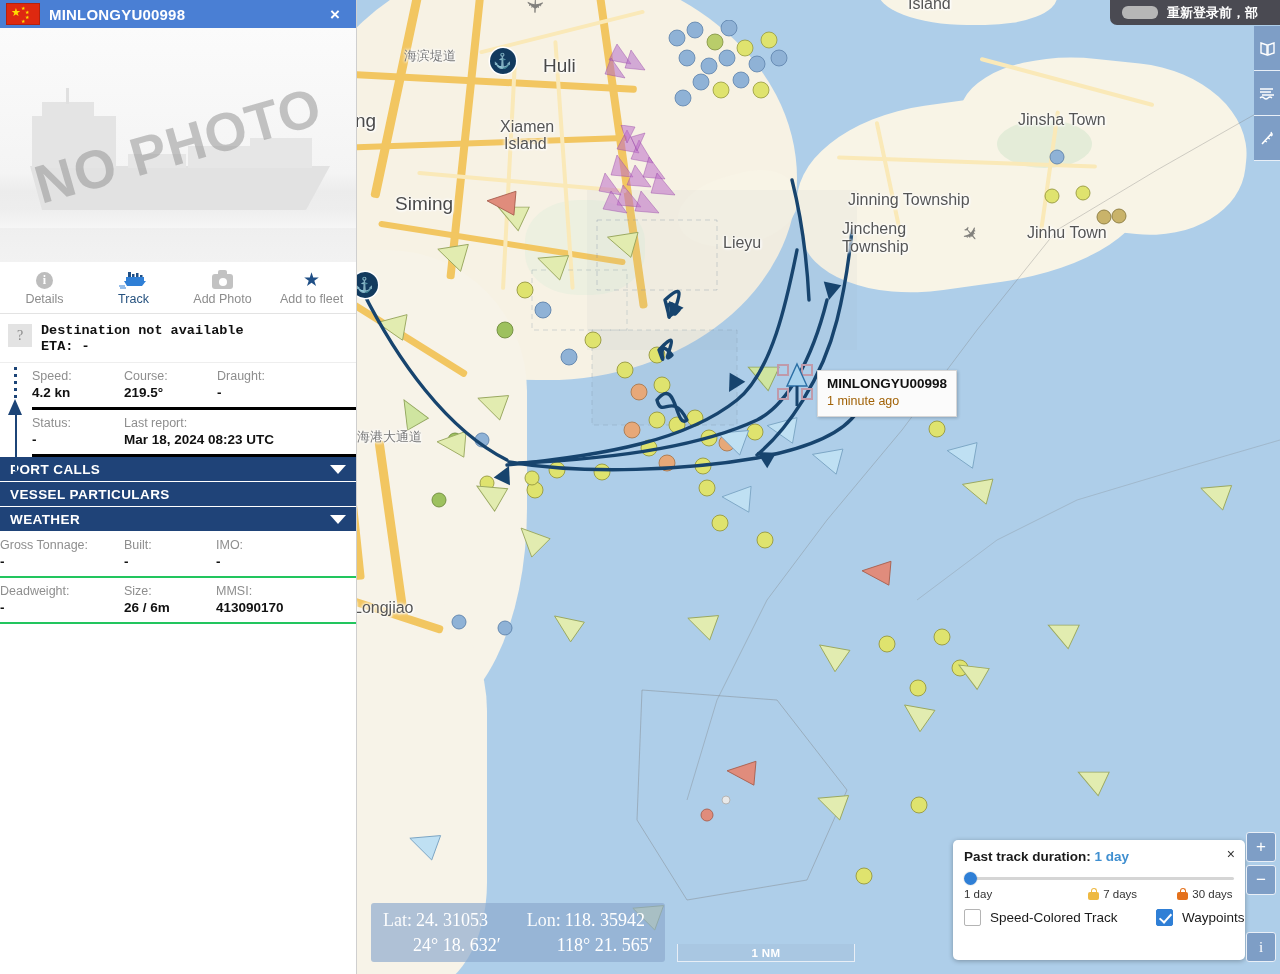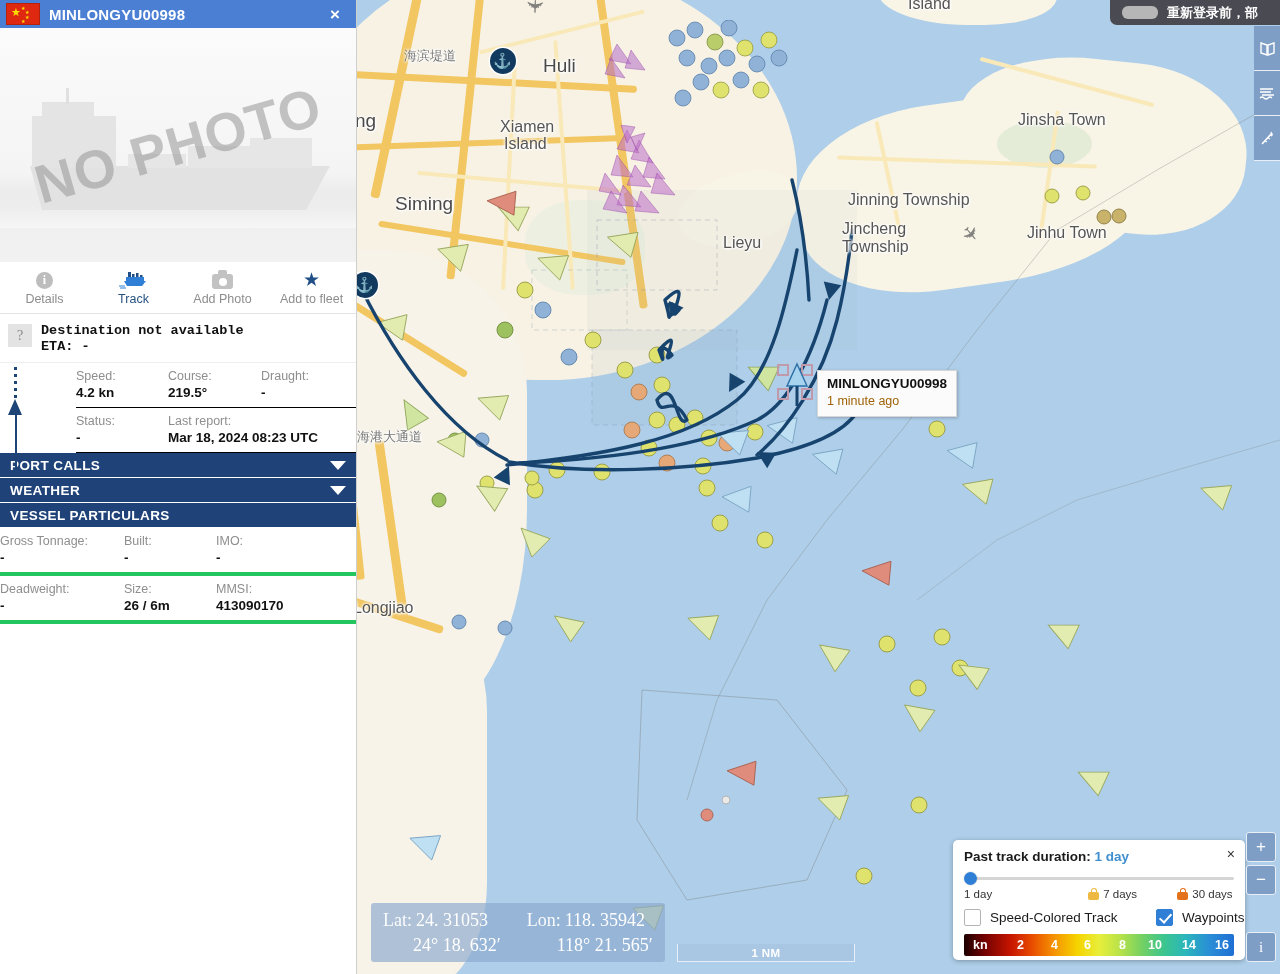--- a/index.html
+++ b/index.html
@@ -198,36 +198,36 @@
   }
   .voy-arrow .shaft {
     position:absolute; left:14.5px; top:50px; width:2px; height:58px; background:#1c4477;
   }
   .voy-arrow .head {
     position:absolute; left:8px; top:36px; width:0;height:0;
     border-left:7.5px solid transparent; border-right:7.5px solid transparent;
     border-bottom:16px solid #1c4477;
   }
   .voy-cols { flex:1; }
-  .voy-row { display:flex; padding:6px 0 7px 0; border-bottom:1px solid #000000;margin-left:44px; }
+  .voy-row { display:flex; padding:6px 0 7px 0; border-bottom:3px solid #000000; }
   .voy-cell { flex:1; }
   .voy-cell.c1 { flex:0 0 92px; }
   .voy-cell.c2 { flex:0 0 93px; }
   .voy-lbl { font-size:12.5px; color:#8e8e8e; margin-bottom:2px; }
   .voy-val { font-size:13.5px; font-weight:bold; color:#111; }
 
   .section-bar {
     background:#1f4378; color:#fff; font-size:13.5px; font-weight:bold;
     padding:5px 10px; letter-spacing:.4px; display:flex; align-items:center;
     justify-content:space-between; border-bottom:1px solid #fff; cursor:pointer;
     height:25px;
   }
   .caret { width:0;height:0;border-left:8px solid transparent;border-right:8px solid transparent;border-top:9px solid #fff; }
 
-  .part-row { display:flex; padding:6px 0 7px 0; border-bottom:4px solid #22c55e; }
+  .part-row { display:flex; padding:6px 0 7px 0; border-bottom:2px solid #22c55e; }
   .part-cell { flex:1; }
   .part-cell.p1 { flex:0 0 124px; padding-left:0px; }
   .part-cell.p2 { flex:0 0 92px; }
   .part-lbl { font-size:12.5px; color:#8e8e8e; margin-bottom:2px; }
   .part-val { font-size:13.5px; font-weight:bold; color:#111; }
 
   
   #coord-bar {
     position:absolute; left:371px; bottom:12px;
     background:rgba(140,170,205,.68); color:#fff;
@@ -676,25 +676,25 @@
           </div>
         </div>
       </div>
     </div>
 
     <div class="section-bar">
       <span>PORT CALLS</span>
       <span class="caret"></span>
     </div>
     <div class="section-bar">
+      <span>VESSEL PARTICULARS</span>
+    </div>
+    <div class="section-bar">
       <span>WEATHER</span>
       <span class="caret"></span>
-    </div>
-    <div class="section-bar">
-      <span>VESSEL PARTICULARS</span>
     </div>
 
     <div>
       <div class="part-row">
         <div class="part-cell p1">
           <div class="part-lbl">Gross Tonnage:</div>
           <div class="part-val">-</div>
         </div>
         <div class="part-cell p2">
           <div class="part-lbl">Built:</div>
@@ -781,30 +781,20 @@
       <div class="chk-group g1">
         <span class="cbox"></span>
         <span>Speed-Colored Track</span>
       </div>
       <div class="chk-group">
         <span class="cbox on"></span>
         <span>Waypoints</span>
       </div>
     </div>
 
-    <div id="tp-colorbar">
-      <span class="cb-lbl" style="left:9px;">kn</span>
-      <span class="cb-lbl" style="left:53px;">2</span>
-      <span class="cb-lbl" style="left:87px;">4</span>
-      <span class="cb-lbl" style="left:120px;">6</span>
-      <span class="cb-lbl" style="left:155px;">8</span>
-      <span class="cb-lbl" style="left:184px;">10</span>
-      <span class="cb-lbl" style="left:218px;">14</span>
-      <span class="cb-lbl" style="left:251px;">16</span>
-    </div>
   </div>
 
   <div id="right-toolbar">
     <div class="rt-btn">
       <svg width="17" height="17" viewBox="0 0 17 17">
         <path d="M2,3 L8,5 L8,15 L2,13 Z" fill="none" stroke="#fff" stroke-width="1.4"></path>
         <path d="M15,3 L9,5 L9,15 L15,13 Z" fill="none" stroke="#fff" stroke-width="1.4"></path>
       </svg>
     </div>
     <div class="rt-btn">

